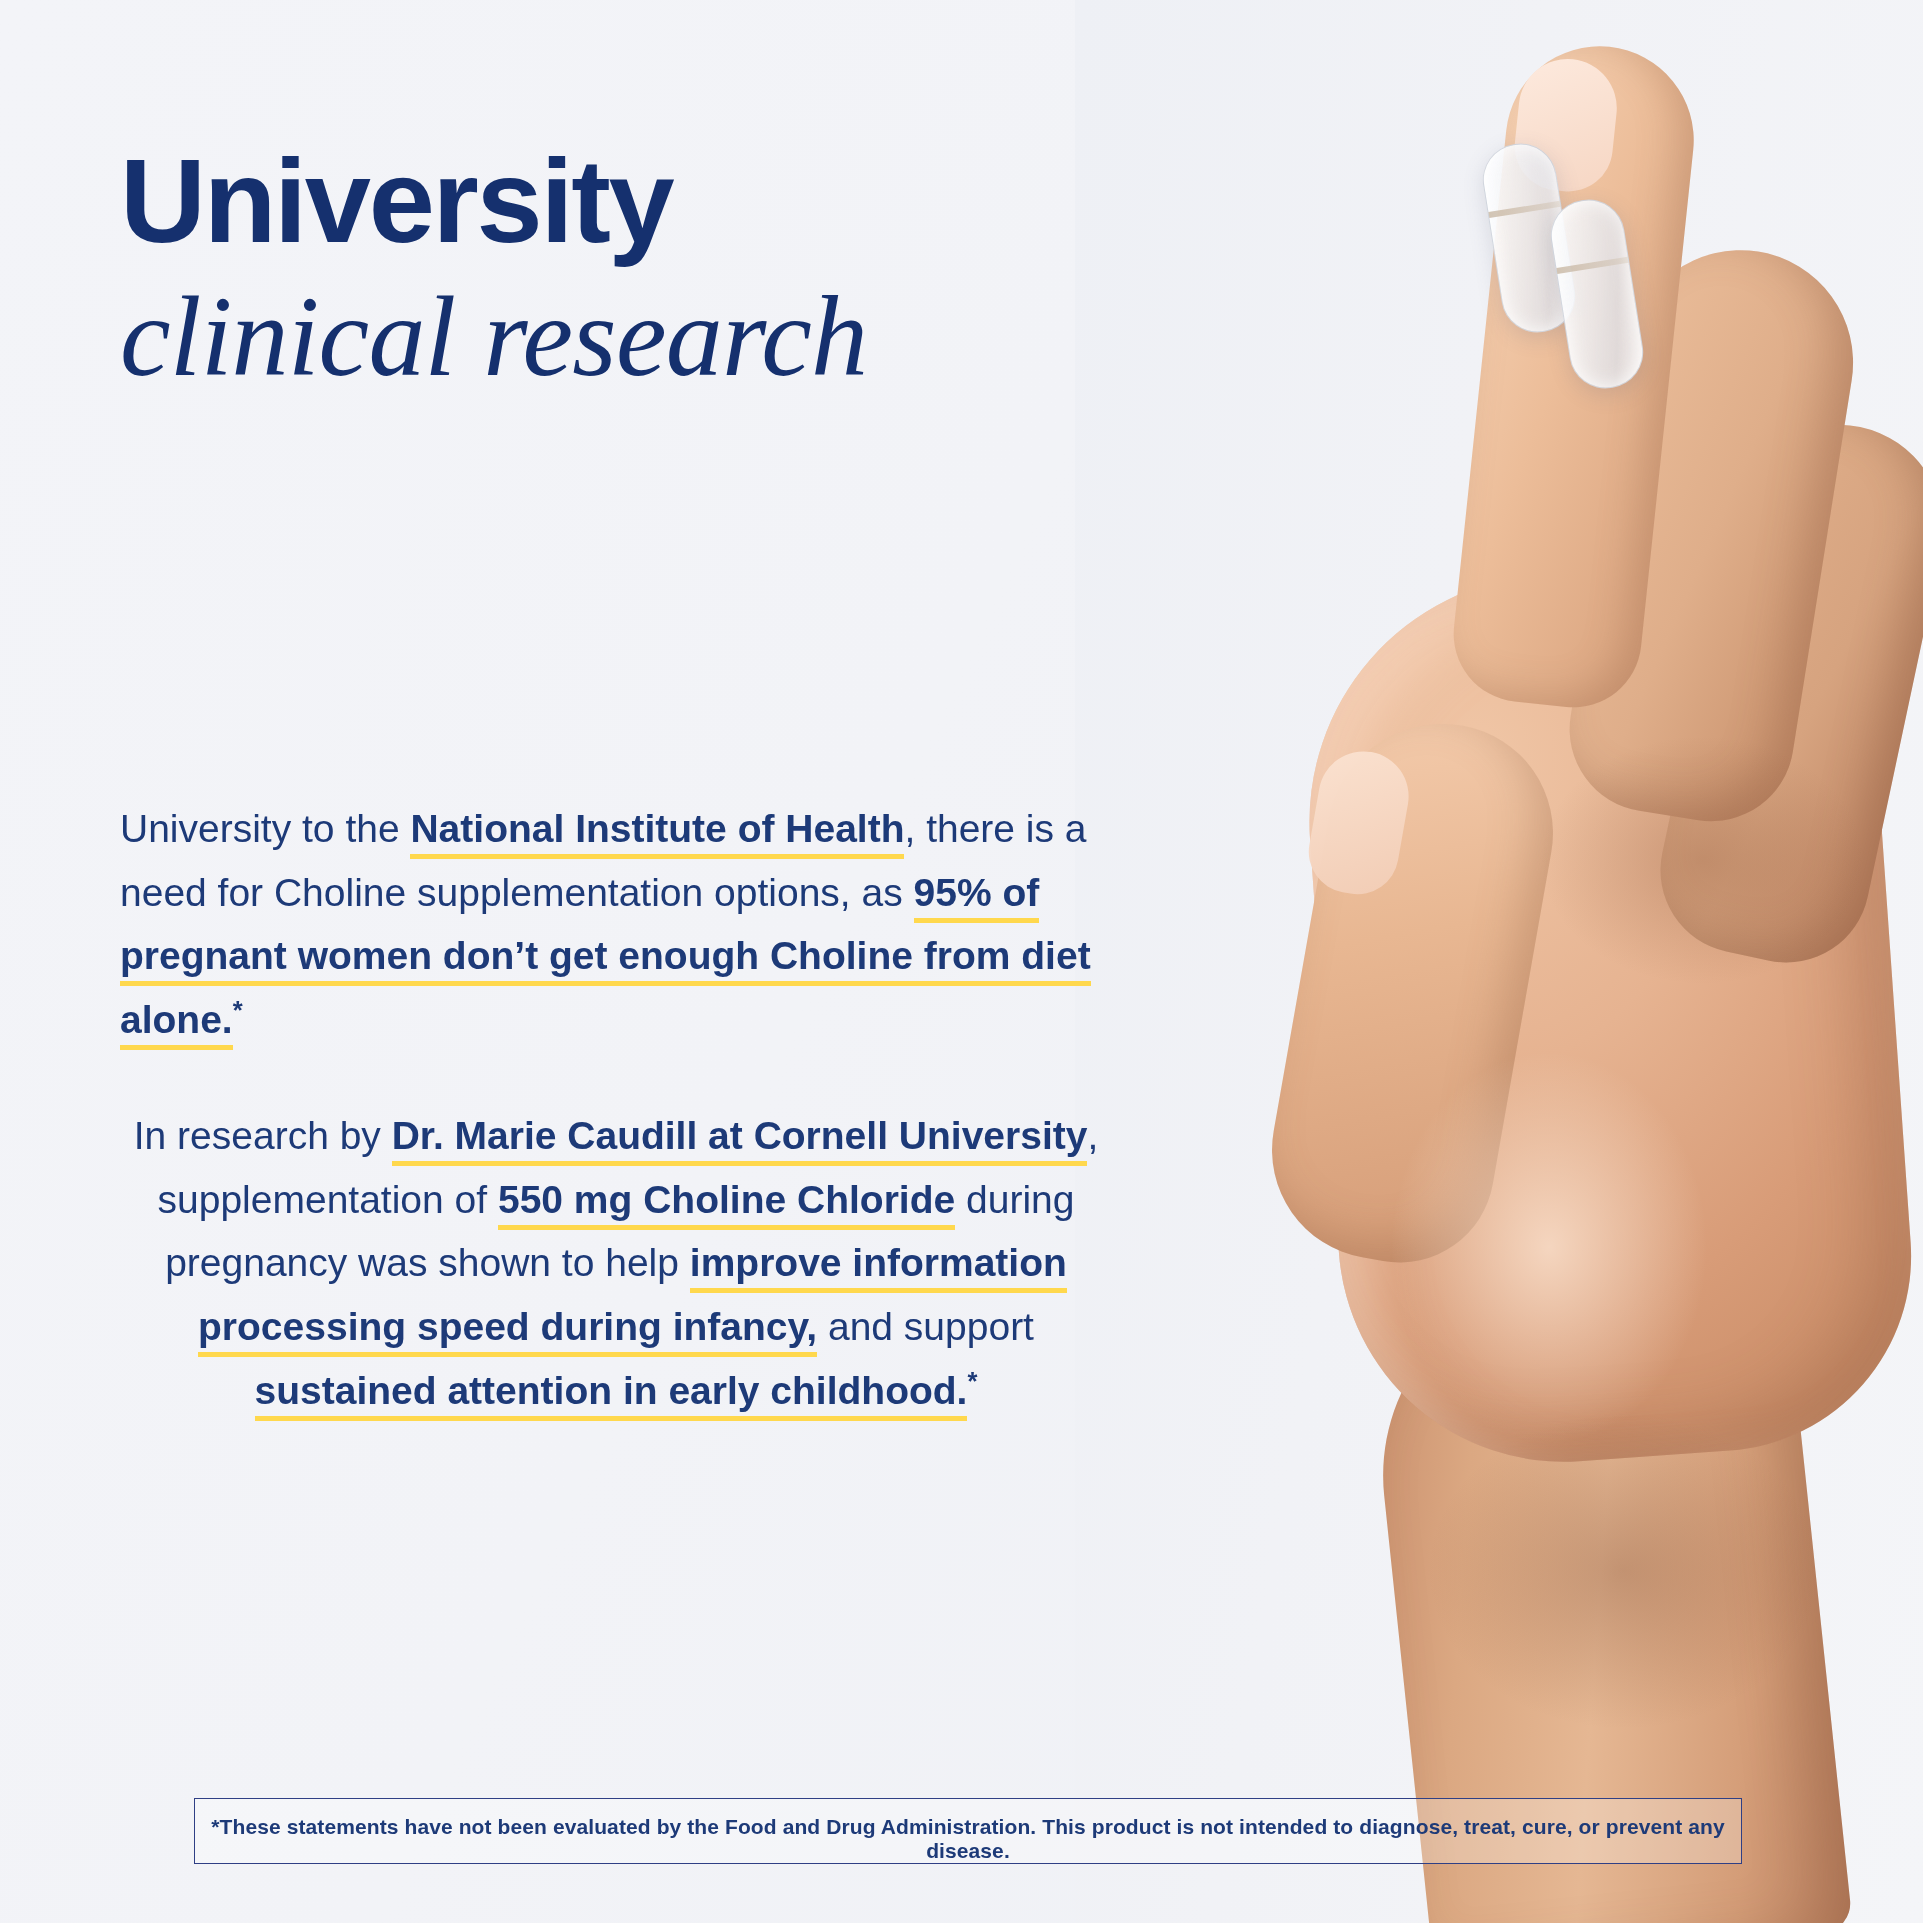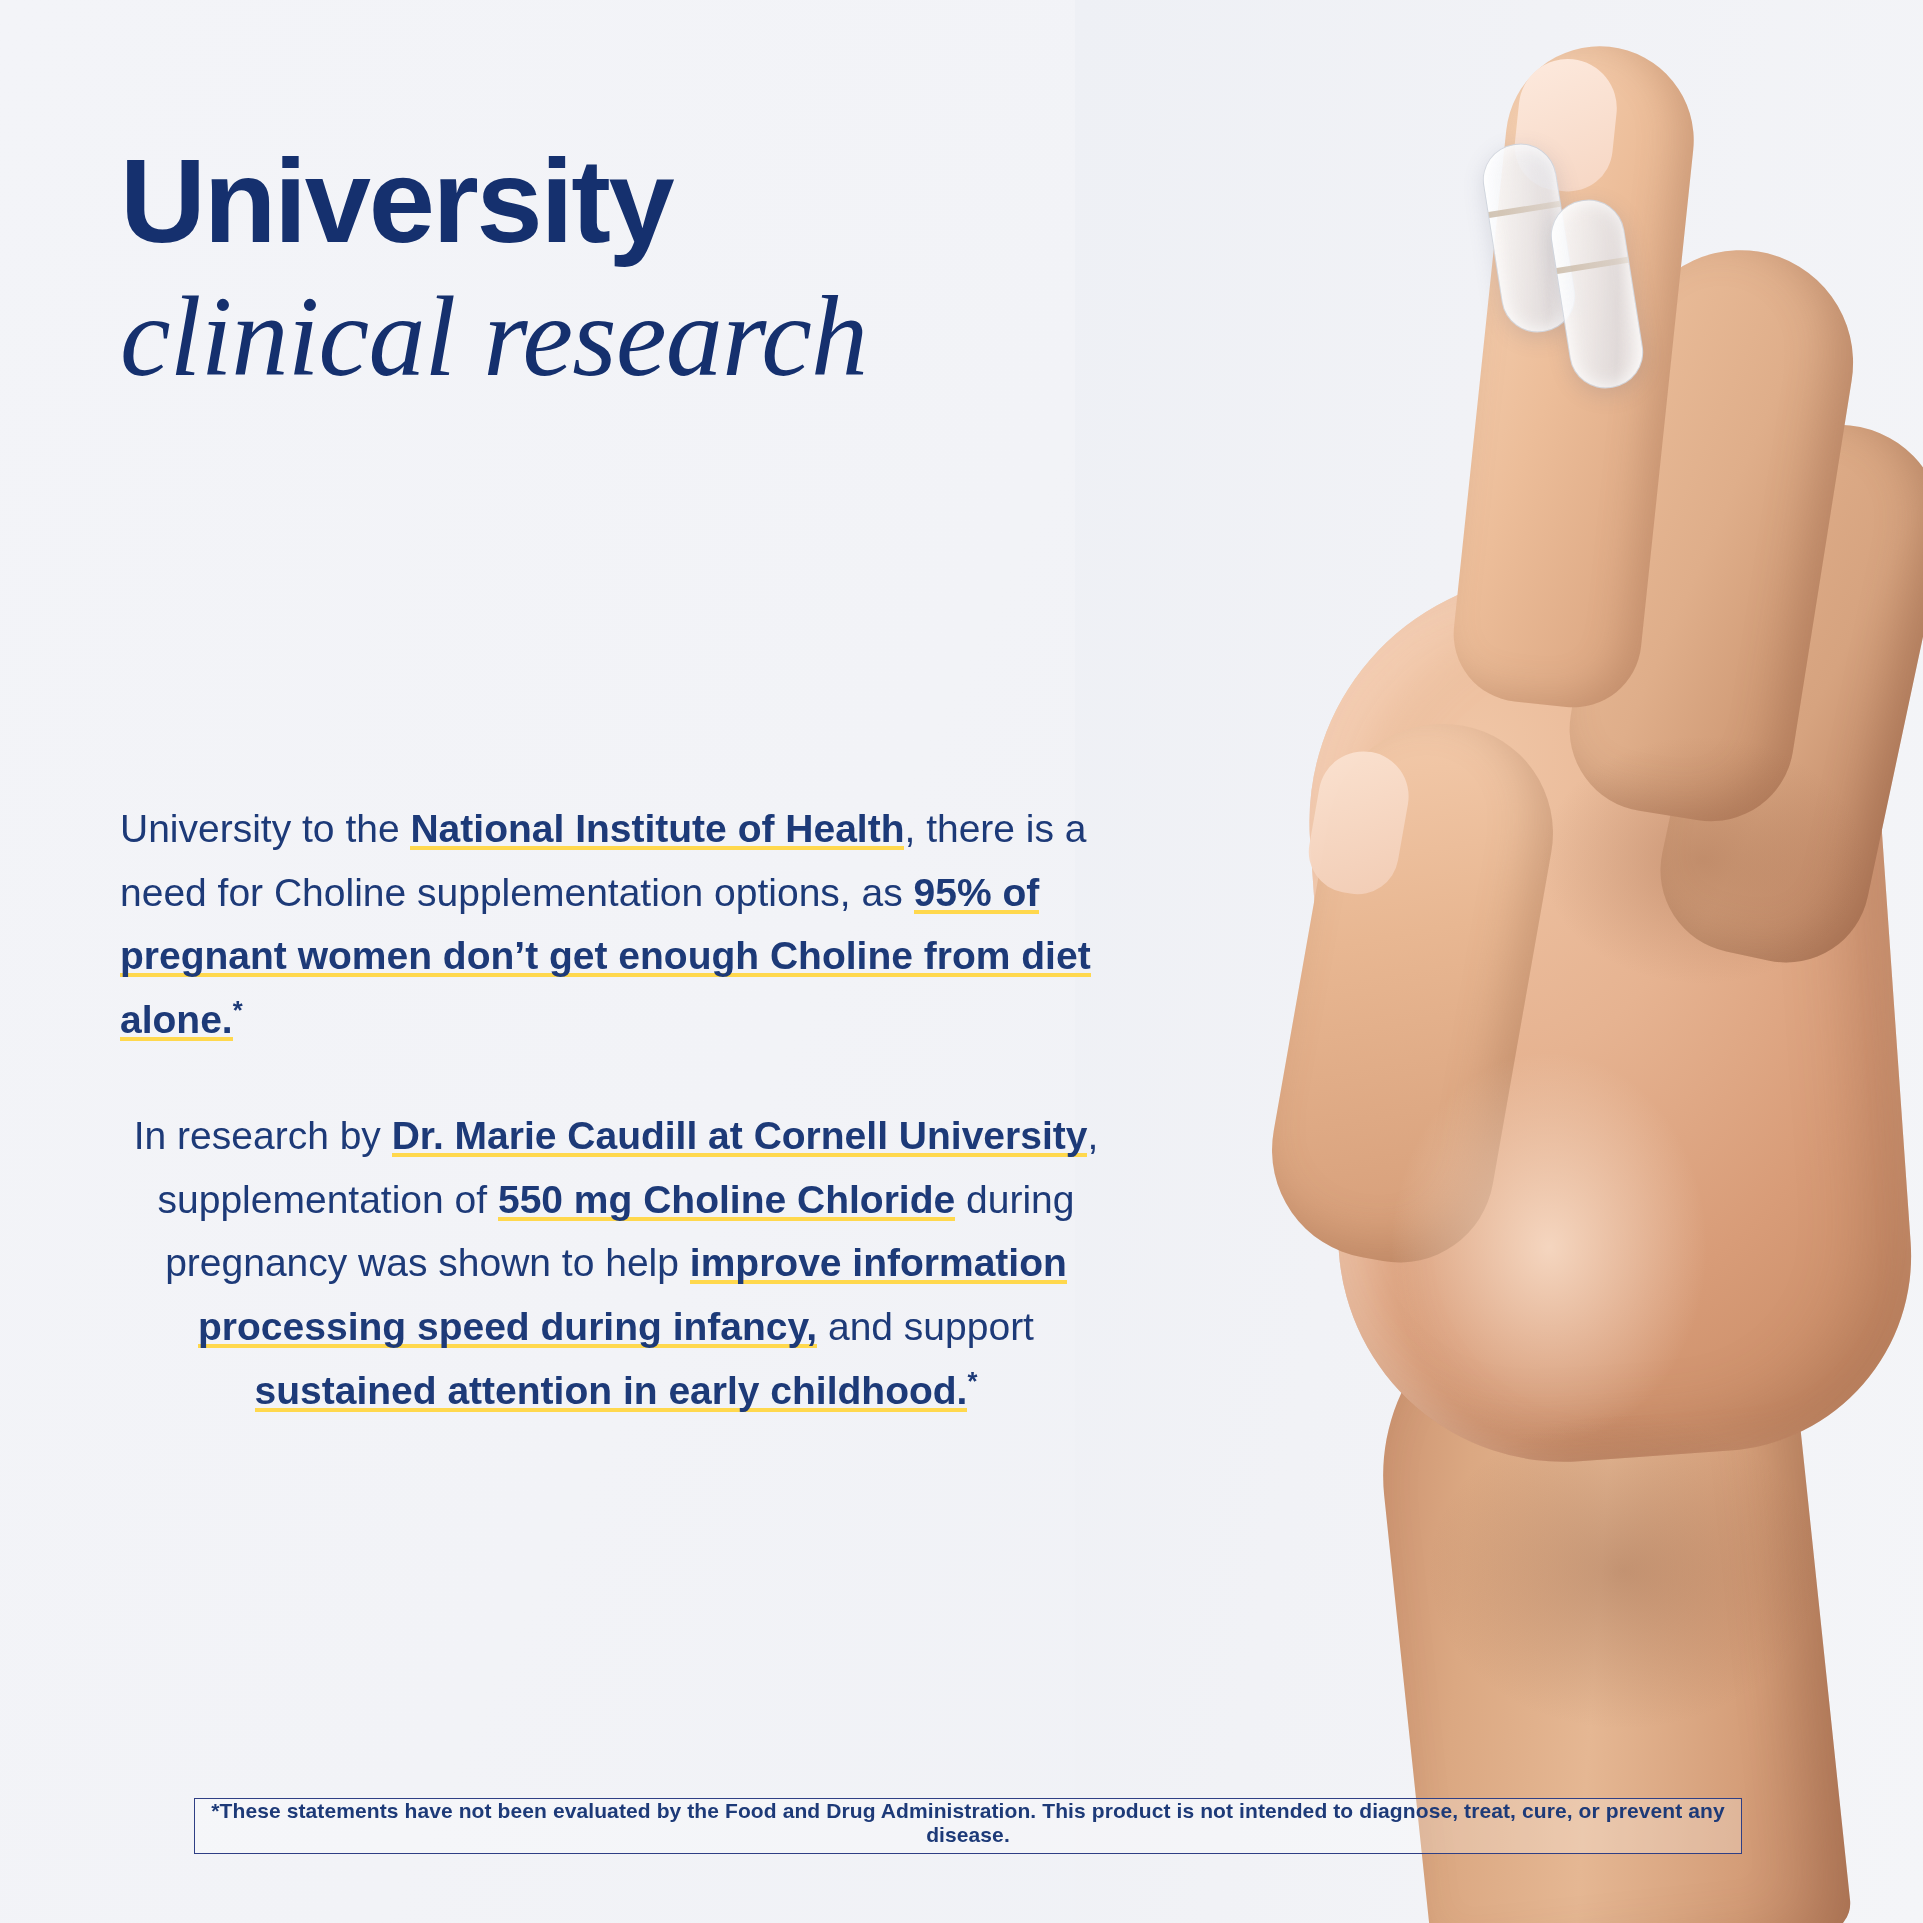--- a/index.html
+++ b/index.html
@@ -217,38 +217,38 @@
     color: #1d3a78;
     font-size: 39px;
     line-height: 1.63;
     font-family: "Liberation Sans", sans-serif;
   }
   .para { margin: 0 0 53px 0; }
   .para:last-child { margin-bottom: 0; text-align: center; }
   .hl {
     font-weight: bold;
     background: linear-gradient(to top, #ffd84d 0%, #ffd84d 9%, rgba(255,216,77,0) 9%);
-    padding-bottom: 0;
+    padding-bottom: 9px;
   }
   .star {
     font-size: 25.6px;
     vertical-align: super;
     font-weight: bold;
   }
 
   
   .disclaimer {
     position: absolute;
     left: 194px;
     top: 1798px;
     width: 1548px;
-    height: 56px;
+    height: 66px;
     border: 1.5px solid #2f3f85;
     display: flex;
-    align-items: flex-start;
+    align-items: flex-end;
     justify-content: center;
     box-sizing: border-box;
     background: rgba(255,255,255,0.25);
   }
   .disclaimer-text {
     color: #1d3a78;
     font-size: 21px;
     font-weight: bold;
     text-align: center;
     font-family: "Liberation Sans", sans-serif;

